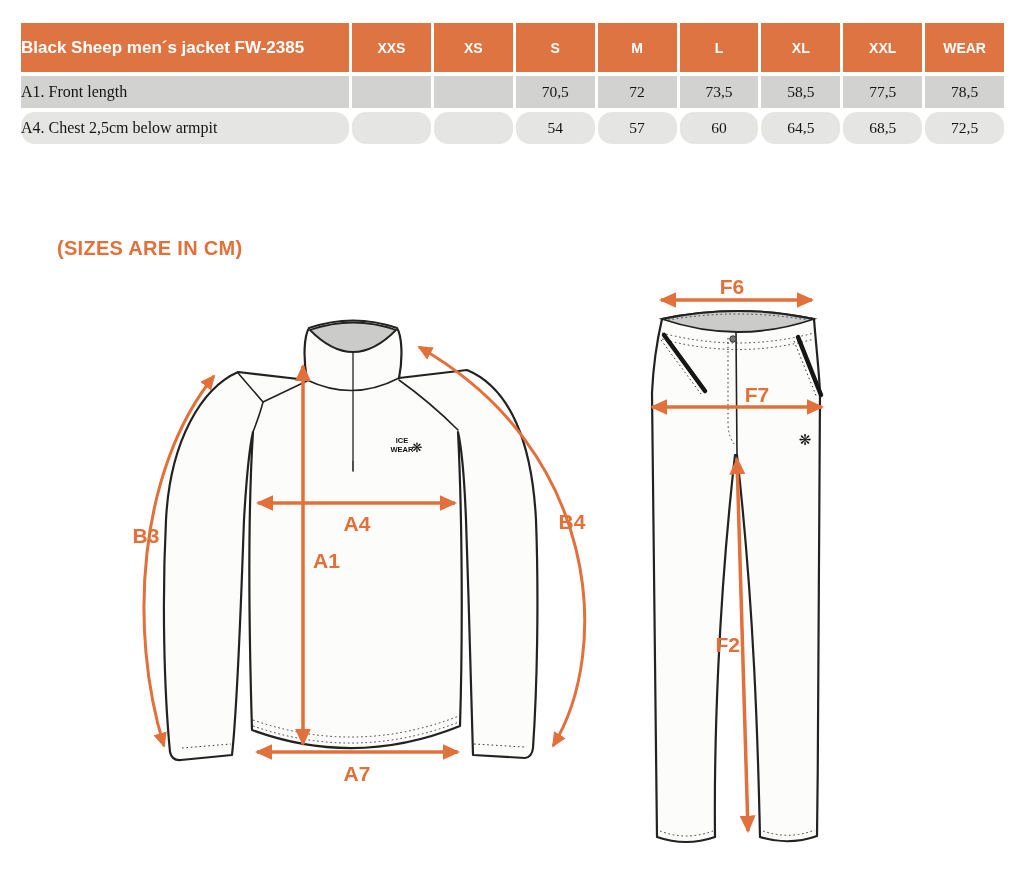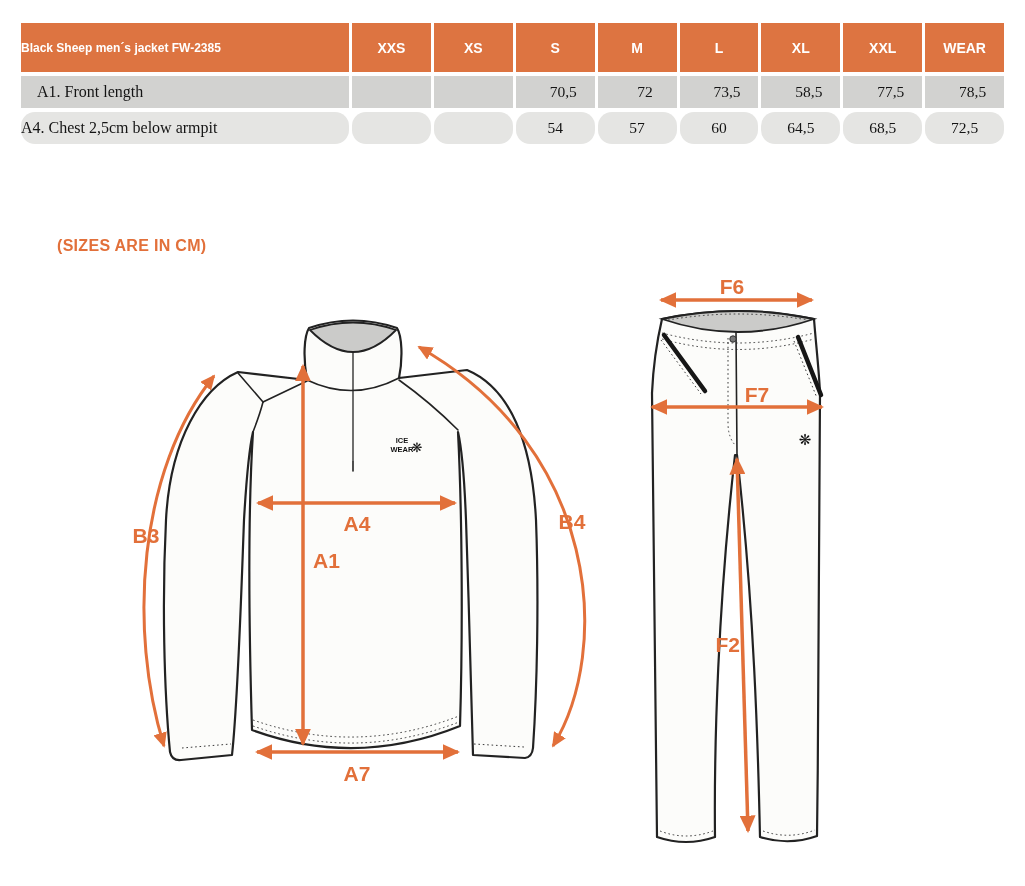--- a/index.html
+++ b/index.html
@@ -11,30 +11,30 @@
     --ink:#222;
   }
   html,body{margin:0;padding:0;background:#fff;}
   .stage{position:relative;width:1025px;height:886px;background:#fff;overflow:hidden;
          font-family:"Liberation Sans",sans-serif;}
 
   table.size{position:absolute;left:18px;top:19px;width:989px;
              border-collapse:separate;border-spacing:3px 4px;table-layout:fixed;}
   table.size th,table.size td{padding:0;vertical-align:middle;}
   th.hd{background:var(--orange-header);color:#fff;height:49px;font-weight:bold;}
-  th.hd-title{text-align:left;padding-left:44px;font-size:12px;}
+  th.hd-title{text-align:left;padding-left:44px;font-size:17px;}
   th.hd-size{text-align:center;font-size:14px;}
-  tr.dark td{background:var(--row-dark);padding-left:16px;}
+  tr.dark td{background:var(--row-dark);}
   tr.light td{background:var(--row-light);border-radius:14px;}
   td{height:32px;font-family:"Liberation Serif",serif;color:#141414;}
   td.lbl{text-align:left;padding-left:44px;font-size:16px;}
   td.val{text-align:center;font-size:15.5px;}
 
   .note{position:absolute;left:57px;top:237px;color:var(--orange-arrow);
-        font-size:16px;font-weight:600;letter-spacing:.3px;}
+        font-size:20px;font-weight:600;letter-spacing:.3px;}
 
   svg.fig{position:absolute;}
   #jacket-svg{left:120px;top:300px;}
   #pants-svg{left:630px;top:275px;}
 
   .cloth{fill:#FCFCFA;stroke:var(--ink);stroke-width:2.2;stroke-linejoin:round;stroke-linecap:round;}
   .seam{fill:none;stroke:var(--ink);stroke-width:1.6;stroke-linecap:round;}
   .thin{fill:none;stroke:var(--ink);stroke-width:1.3;}
   .dot{fill:none;stroke:#3a3a3a;stroke-width:1;stroke-dasharray:1.6 2.8;}
   .grayfill{fill:var(--garment-gray);stroke:var(--ink);stroke-width:1.8;}

